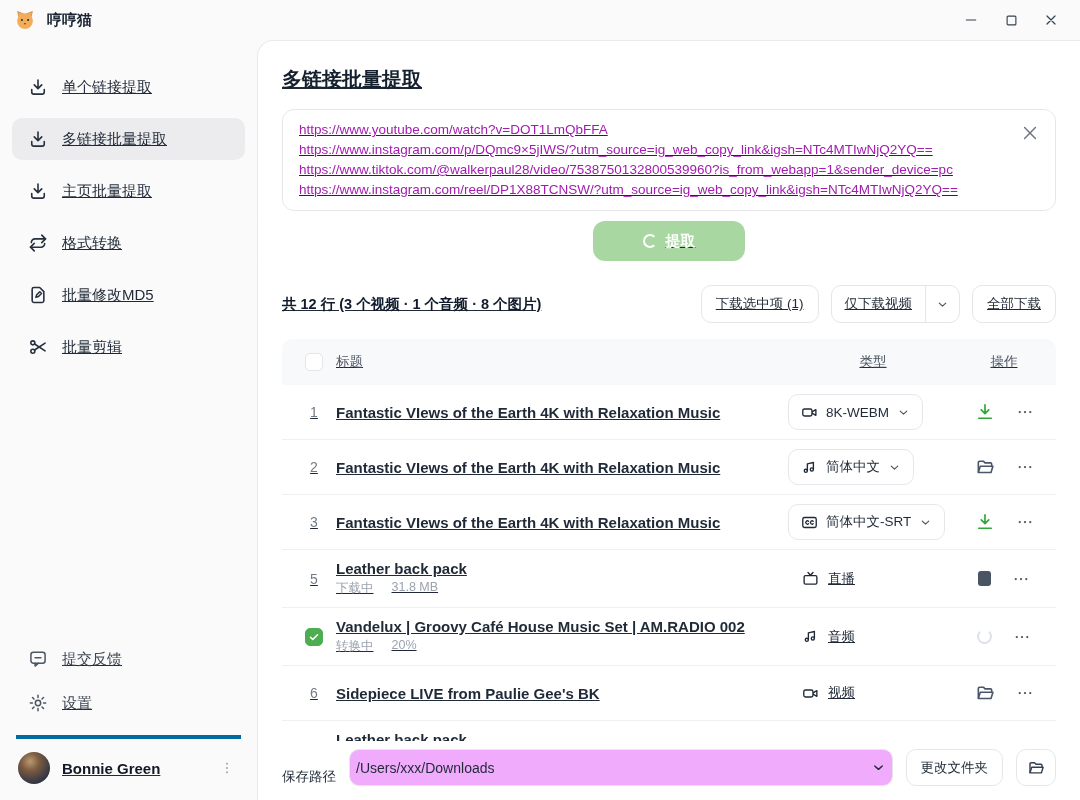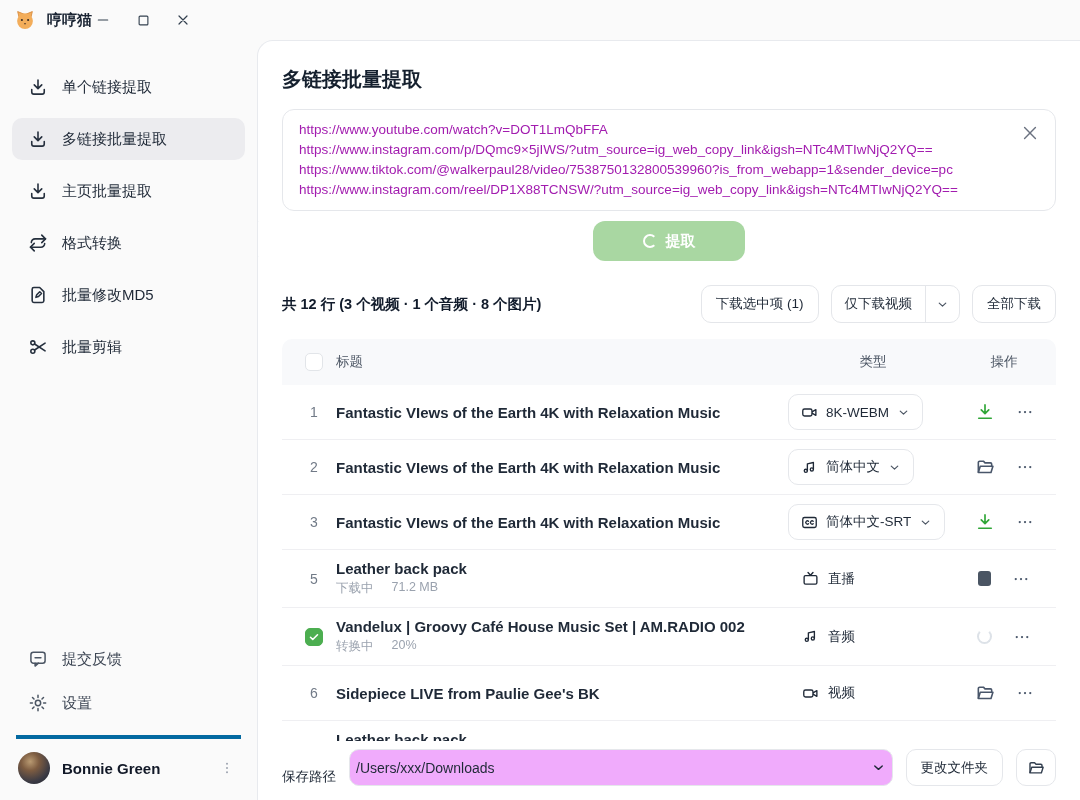--- a/index.html
+++ b/index.html
@@ -4,28 +4,28 @@
 <style>
   * { box-sizing: border-box; margin: 0; padding: 0; }
   html,body { width:1080px; height:800px; }
   body {
     font-family: "Liberation Sans", sans-serif;
     background:#fafafa; color:#1f2937; overflow:hidden; position:relative;
   }
   svg { display:block; }
 
   
-  .titlebar { height:40px; display:flex; align-items:center; justify-content:flex-start; padding:0 18px 0 14px; }
+  .titlebar { height:40px; display:flex; align-items:center; justify-content:space-between; padding:0 18px 0 14px; }
   .brand { display:flex; align-items:center; gap:11px; }
   .brand-name { font-size:15px; font-weight:700; color:#1b2534; }
   .win-controls { display:flex; align-items:center; gap:18px; color:#33404f; }
   .win-btn { width:22px; height:22px; display:flex; align-items:center; justify-content:center; background:none; border:none; color:inherit; cursor:default; }
 
   
-  .app-body { display:flex; height:760px; }
+  .app-body { display:flex; height:760px;text-decoration:underline; }
   .sidebar { width:257px; flex:0 0 257px; display:flex; flex-direction:column; padding:26px 12px 0 12px; }
   .main-card {
     flex:1; background:#fff; border:1px solid #e8eaee; border-right:none; border-bottom:none;
     border-top-left-radius:16px; position:relative; padding:0 24px; overflow:hidden;
   }
 
   
   .nav-item { height:42px; display:flex; align-items:center; gap:14px; padding:0 16px; border-radius:10px;
     font-size:15px; font-weight:500; color:#1f2937; margin-bottom:10px; cursor:default; }
   .nav-item.active { background:#ececef; }
@@ -392,21 +392,21 @@
           </button>
         </div>
       </div>
 
       <div class="t-row tall">
         <span class="cell-idx">5</span>
         <div class="cell-title">
           <div class="row-title">Leather back pack</div>
           <div class="row-sub">
             <span>下载中</span>
-            <span>71.2 MB</span>
+            <span>31.8 MB</span>
           </div>
         </div>
         <div class="type-plain">
           <svg class="t-ic" viewBox="0 0 24 24" fill="none" stroke="currentColor" stroke-width="1.9" stroke-linecap="round" stroke-linejoin="round">
               <rect x="3" y="8" width="18" height="12" rx="2"></rect>
               <path d="M8.5 3.5L12 7.5l3.5-4"></path>
             </svg>
           <span>直播</span>
         </div>
         <div class="cell-actions">

